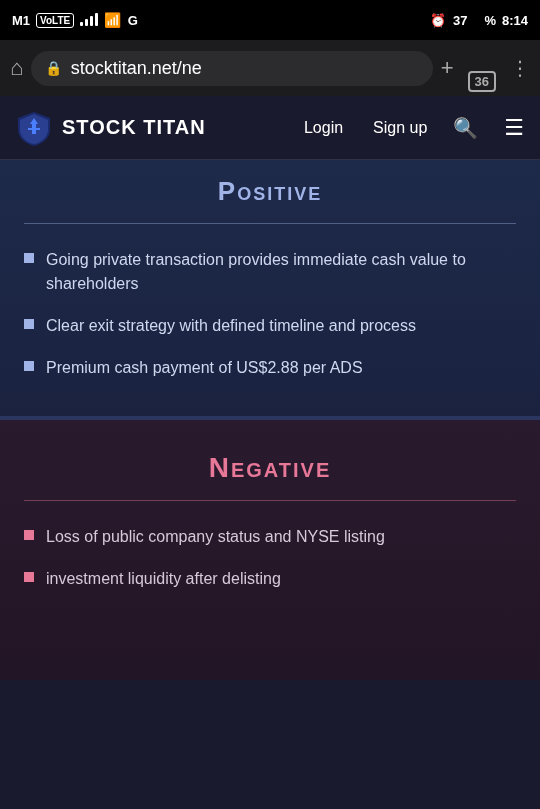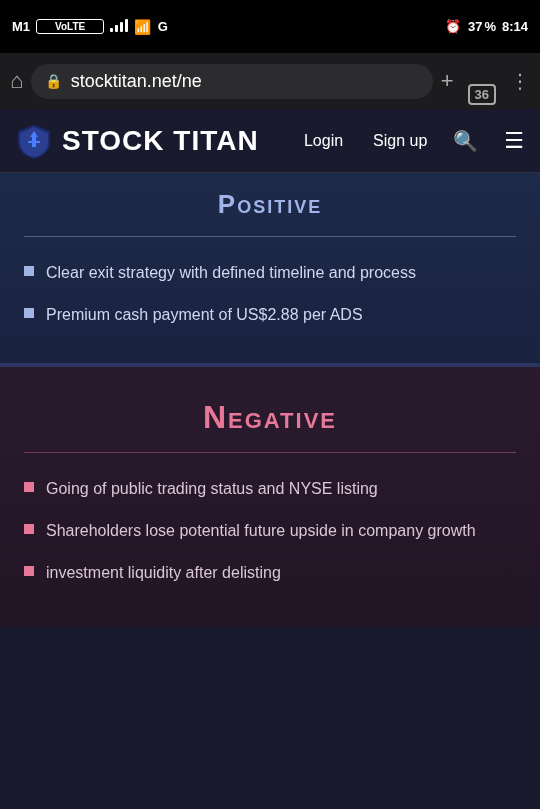--- a/index.html
+++ b/index.html
@@ -13,21 +13,21 @@
     }
 
     
     .status-bar {
       background: #000;
       color: #fff;
       display: flex;
       align-items: center;
       justify-content: space-between;
       padding: 4px 12px;
-      height: 53px;
+      height: 40px;
       font-size: 13px;
     }
     .status-left {
       display: flex;
       align-items: center;
       gap: 6px;
       font-weight: 600;
     }
     .status-right {
       display: flex;
@@ -102,21 +102,21 @@
       align-items: center;
       gap: 10px;
       flex: 1;
     }
     .logo-shield {
       width: 36px;
       height: 36px;
     }
     .logo-text {
       color: #fff;
-      font-size: 28px;
+      font-size: 20px;
       font-weight: 800;
       letter-spacing: 1px;
     }
     .nav-links {
       display: flex;
       align-items: center;
       gap: 18px;
     }
     .nav-link {
       color: #fff;
@@ -190,21 +190,21 @@
     }
 
     
     .negative-section {
       background: linear-gradient(180deg, #2a1a2e 0%, #221525 100%);
       padding: 32px 24px 36px 24px;
       min-height: 260px;
     }
     .section-title-negative {
       text-align: center;
-      font-size: 32px;
+      font-size: 28px;
       font-weight: 800;
       color: #e87898;
       font-variant: small-caps;
       letter-spacing: 2px;
       margin-bottom: 16px;
     }
     .section-divider-neg {
       border: none;
       border-top: 1px solid rgba(232, 120, 152, 0.4);
       margin-bottom: 24px;
@@ -239,35 +239,35 @@
       background: #fff;
       border-radius: 1px;
     }
   </style>
 </head>
 <body>
 
 <div class="status-bar">
   <div class="status-left">
     <span>M1</span>
-    <span style="border:1px solid #fff; border-radius:3px; font-size:10px; padding:1px 18px;">VoLTE</span>
+    <span style="border:1px solid #fff; border-radius:3px; font-size:10px; padding:1px 3px;">VoLTE</span>
     <span>
       <div class="signal-bars">
         <div class="signal-bar" style="height:4px;"></div>
         <div class="signal-bar" style="height:7px;"></div>
         <div class="signal-bar" style="height:10px;"></div>
         <div class="signal-bar" style="height:13px;"></div>
       </div>
     </span>
     <span style="font-size:14px;">📶</span>
     <span style="font-size:13px; font-weight:bold;">G</span>
   </div>
   <div class="status-right">
     <span>⏰</span>
-    <span style="display:flex;align-items:center;gap:2px;">
+    <span style="display:flex;align-items:center;gap:17px;">
       <span>37</span>
         <span>%</span>
     </span>
     <span>8:14</span>
   </div>
 </div>
 
 <div class="browser-bar">
   <div class="home-btn">⌂</div>
   <div class="url-bar">
@@ -300,40 +300,40 @@
 </div>
 
 <div class="main-content">
 
   <div class="positive-section">
     <h2 class="section-title-positive">Positive</h2>
     <hr class="section-divider">
     <ul class="bullet-list">
       <li class="bullet-item">
         <div class="bullet-square"></div>
+        <span>Going private transaction provides immediate cash value to shareholders</span>
+      </li>
+      <li class="bullet-item">
+        <div class="bullet-square"></div>
         <span>Clear exit strategy with defined timeline and process</span>
       </li>
       <li class="bullet-item">
         <div class="bullet-square"></div>
         <span>Premium cash payment of US$2.88 per ADS</span>
       </li>
     </ul>
   </div>
 
   <div class="negative-section">
     <h2 class="section-title-negative">Negative</h2>
     <hr class="section-divider-neg">
     <ul class="bullet-list">
       <li class="bullet-item-neg">
         <div class="bullet-square-neg"></div>
-        <span>Going of public trading status and NYSE listing</span>
-      </li>
-      <li class="bullet-item-neg">
-        <div class="bullet-square-neg"></div>
-        <span>Shareholders lose potential future upside in company growth</span>
+        <span>Loss of public company status and NYSE listing</span>
       </li>
       <li class="bullet-item-neg">
         <div class="bullet-square-neg"></div>
         <span>investment liquidity after delisting</span>
       </li>
     </ul>
   </div>
 
 </div>
 

